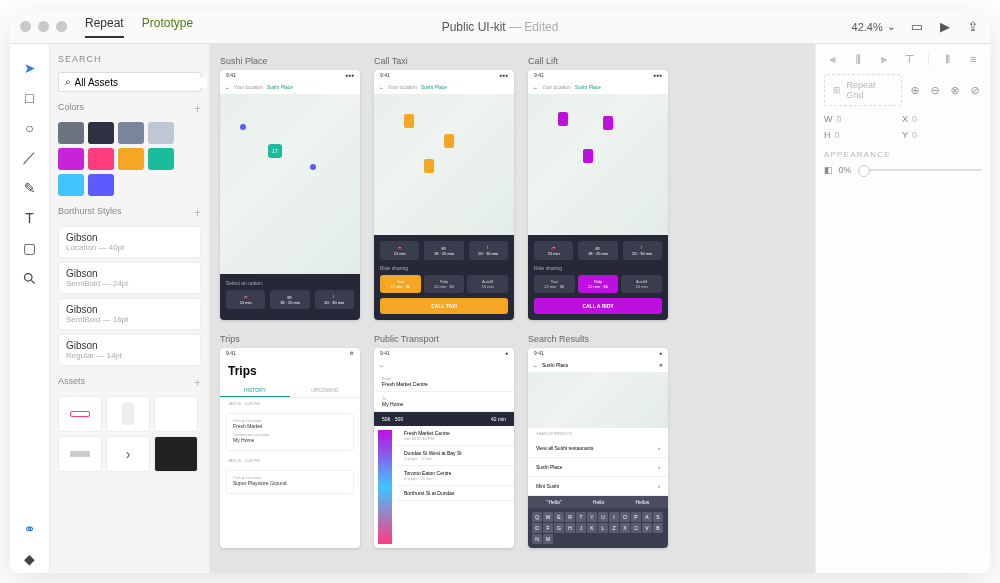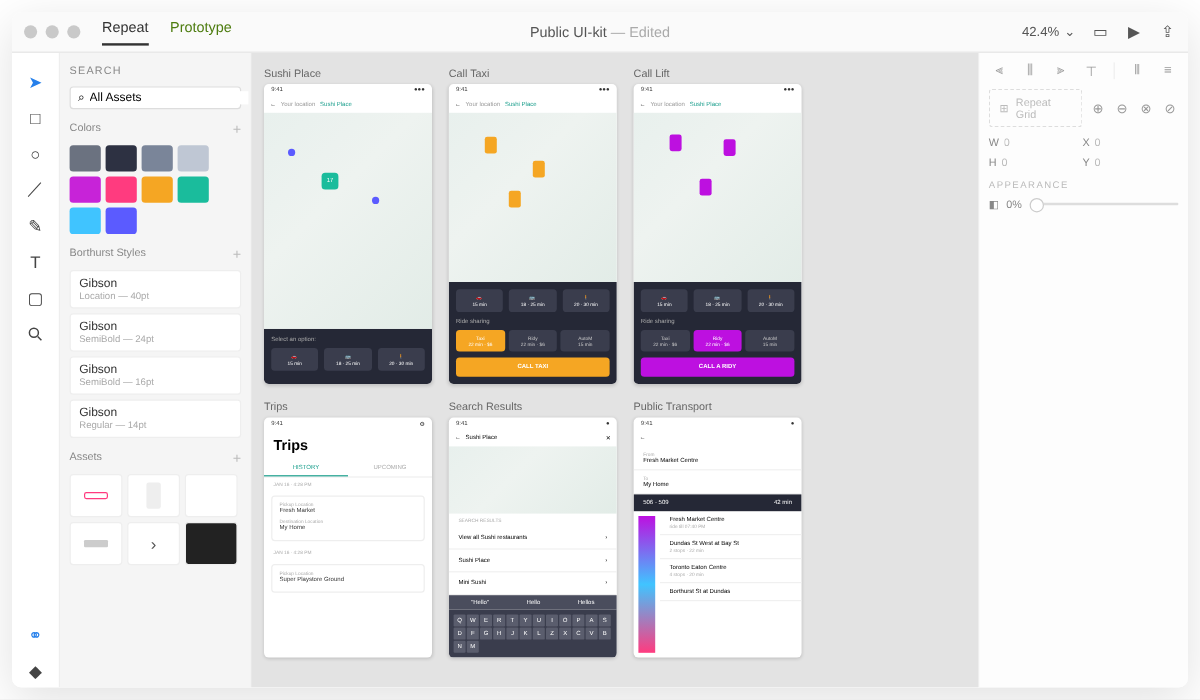--- a/index.html
+++ b/index.html
@@ -364,20 +364,65 @@
           </div>
           <div style="font-size:4px;color:#aaa;padding:3px 8px">JAN 16 · 4:28 PM</div>
           <div class="trip-card">
             <div class="lbl">Pickup Location</div>
             <div class="val">Super Playstore Ground</div>
           </div>
         </div>
       </div>
 
       <div class="artboard">
+        <div class="ab-label">Public Transport</div>
+        <div class="phone" style="height:200px">
+          <div class="status">
+              <span>9:41</span>
+              <span>●</span>
+            </div>
+          <div class="nav">
+              <span>←</span>
+            </div>
+          <div class="pt-row">
+              <div class="lbl">From</div>
+              <div>Fresh Market Centre</div>
+            </div>
+          <div class="pt-row">
+              <div class="lbl">To</div>
+              <div>My Home</div>
+            </div>
+          <div class="pt-dark">
+              <span>506 · 509</span>
+              <span>42 min</span>
+            </div>
+          <div style="display:flex;flex:1">
+            <div style="width:14px;background:linear-gradient(#bd10e0,#40c4ff,#ff3b7f);margin:4px"></div>
+            <div style="flex:1">
+              <div class="pt-row">
+                  <div>Fresh Market Centre</div>
+                  <div class="lbl">ride till 07:40 PM</div>
+                </div>
+              <div class="pt-row">
+                  <div>Dundas St West at Bay St</div>
+                  <div class="lbl">2 stops · 22 min</div>
+                </div>
+              <div class="pt-row">
+                  <div>Toronto Eaton Centre</div>
+                  <div class="lbl">4 stops · 20 min</div>
+                </div>
+              <div class="pt-row">
+                  <div>Borthurst St at Dundas</div>
+                </div>
+            </div>
+          </div>
+        </div>
+      </div>
+
+      <div class="artboard">
         <div class="ab-label">Search Results</div>
         <div class="phone" style="height:200px">
           <div class="status">
               <span>9:41</span>
               <span>●</span>
             </div>
           <div class="nav">
               <span>←</span>
               <span>Sushi Place</span>
               <span style="margin-left:auto">✕</span>
@@ -424,65 +469,20 @@
               <div class="key">Z</div>
               <div class="key">X</div>
               <div class="key">C</div>
               <div class="key">V</div>
               <div class="key">B</div>
               <div class="key">N</div>
               <div class="key">M</div>
             </div>
         </div>
       </div>
-
-      <div class="artboard">
-        <div class="ab-label">Public Transport</div>
-        <div class="phone" style="height:200px">
-          <div class="status">
-              <span>9:41</span>
-              <span>●</span>
-            </div>
-          <div class="nav">
-              <span>←</span>
-            </div>
-          <div class="pt-row">
-              <div class="lbl">From</div>
-              <div>Fresh Market Centre</div>
-            </div>
-          <div class="pt-row">
-              <div class="lbl">To</div>
-              <div>My Home</div>
-            </div>
-          <div class="pt-dark">
-              <span>506 · 509</span>
-              <span>42 min</span>
-            </div>
-          <div style="display:flex;flex:1">
-            <div style="width:14px;background:linear-gradient(#bd10e0,#40c4ff,#ff3b7f);margin:4px"></div>
-            <div style="flex:1">
-              <div class="pt-row">
-                  <div>Fresh Market Centre</div>
-                  <div class="lbl">ride till 07:40 PM</div>
-                </div>
-              <div class="pt-row">
-                  <div>Dundas St West at Bay St</div>
-                  <div class="lbl">2 stops · 22 min</div>
-                </div>
-              <div class="pt-row">
-                  <div>Toronto Eaton Centre</div>
-                  <div class="lbl">4 stops · 20 min</div>
-                </div>
-              <div class="pt-row">
-                  <div>Borthurst St at Dundas</div>
-                </div>
-            </div>
-          </div>
-        </div>
-      </div>
     </div>
 
     <div class="insp">
       <div class="insp-row">
         <div class="insp-ic">⫷</div>
         <div class="insp-ic">⫼</div>
         <div class="insp-ic">⫸</div>
         <div class="insp-ic">⊤</div>
         <div style="width:1px;background:#eee"></div>
         <div class="insp-ic">⦀</div>

